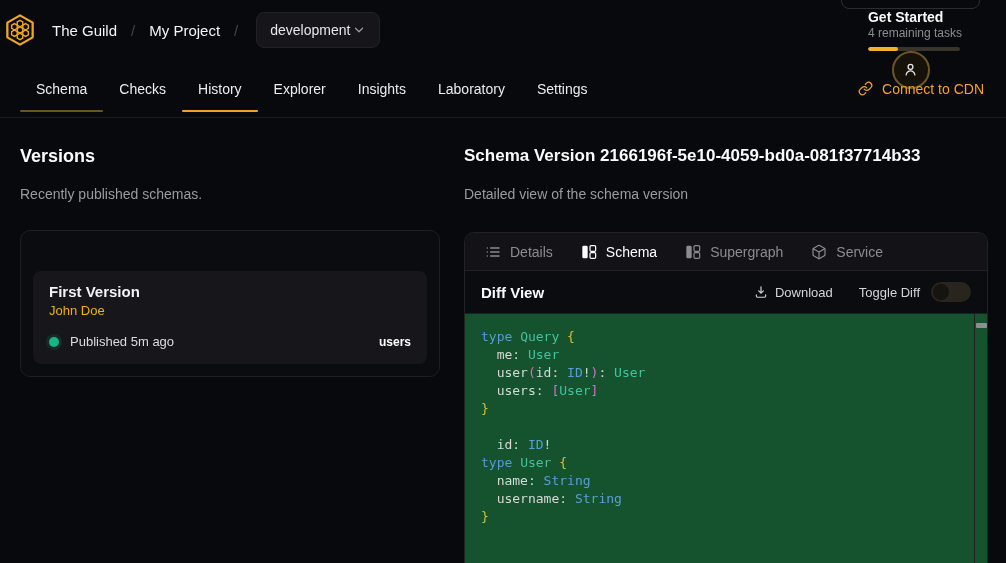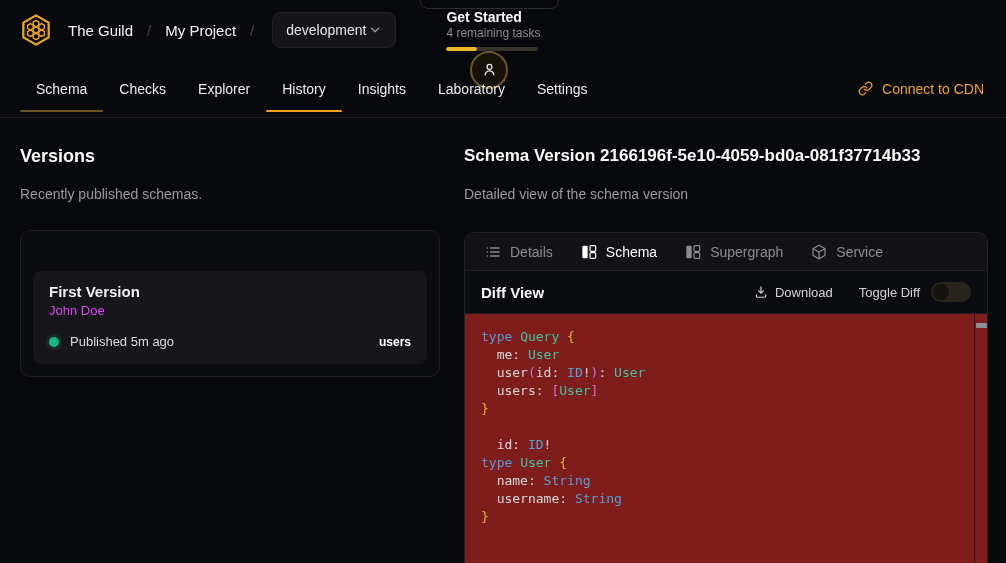--- a/index.html
+++ b/index.html
@@ -6,21 +6,21 @@
   html,body { width:1006px; height:563px; overflow:hidden; }
   body {
     background:#08090c;
     color:#ececee;
     font-family:"Liberation Sans", sans-serif;
     -webkit-font-smoothing:antialiased;
   }
   .app { width:1006px; height:563px; display:flex; flex-direction:column; }
 
   
-  .header { height:60px; display:flex; align-items:center; padding:0 18px; }
+  .header { height:60px; display:flex; align-items:center; justify-content:space-between; padding:0 2px; }
   .h-left { display:flex; align-items:center; gap:14px; }
   .logo { width:36px; height:36px; display:flex; align-items:center; justify-content:center; cursor:pointer; }
   .crumb { font-size:15px; color:#f4f4f5; cursor:pointer; white-space:nowrap; }
   .crumb-sep { font-size:15px; color:#45454c; }
   .target-select { display:flex; align-items:center; gap:2px; height:36px; padding:0 13px;
     background:#15151a; border:1px solid #212127; border-radius:8px; cursor:pointer; margin-left:4px; }
   .target-select .val { font-size:14px; color:#e6e6e9; }
   .h-right { display:flex; align-items:center;flex-direction:column; }
   .latest-btn { position:relative; height:37px; padding:0 21px; border:1px solid #2c2c33;
     border-radius:8px; background:transparent; color:#fafafa; font-size:14px;
@@ -50,21 +50,21 @@
   .col-right { flex:1; min-width:0; display:flex; flex-direction:column; }
   .sec-title { font-size:18px; font-weight:700; color:#fbfbfc; line-height:24px; white-space:nowrap; }
   .col-right .sec-title { font-size:17px; }
   .sec-sub { font-size:14px; color:#9a9aa2; margin-top:16px; line-height:20px; }
 
   
   .versions-card { margin-top:26px; border:1px solid #1e1e24; border-radius:10px;
     background:#0b0c0f; padding:40px 12px 12px; }
   .version-item { background:#17171b; border-radius:8px; padding:12px 16px 15px; cursor:pointer; }
   .vi-name { font-size:15px; font-weight:600; color:#f2f2f4; }
-  .vi-author { font-size:13px; color:#d946ef; margin-top:3px; }
+  .vi-author { font-size:13px; color:#eab308; margin-top:3px; }
   .vi-row { display:flex; align-items:center; margin-top:16px; }
   .vi-dot { width:10px; height:10px; border-radius:50%; background:#17b582; box-shadow:0 0 0 3px rgba(23,181,130,0.12); margin-right:11px; }
   .vi-status { font-size:13px; color:#dcdcdf;text-align:center; }
   .vi-service { margin-left:auto; font-size:12px; font-weight:700; color:#fff; }
 
   
   .detail-panel { margin-top:28px; flex:1; min-height:0; border:1px solid #212128; border-bottom:none;
     border-radius:10px 10px 0 0; display:flex; flex-direction:column; overflow:hidden; background:#0a0c10; }
   .panel-tabs { height:38px; flex:none; background:#121217; border-bottom:1px solid #212128;
     display:flex; align-items:center; padding:0 6px; }
@@ -73,21 +73,21 @@
   .panel-tab.active { color:#fff; }
   .diff-head { height:43px; flex:none; display:flex; align-items:center; padding:0 16px; border-bottom:1px solid #1d1d23; }
   .diff-title { font-size:15px; font-weight:700; color:#fafafa; }
   .diff-actions { margin-left:auto; display:flex; align-items:center; }
   .download-btn { display:flex; align-items:center; gap:7px; color:#d4d4d8; font-size:13px; cursor:pointer; }
   .toggle-label { margin-left:26px; font-size:13px; color:#d4d4d8; }
   .toggle { margin-left:11px; width:40px; height:20px; border-radius:10px; background:#2a241e; position:relative; cursor:pointer; flex:none; }
   .toggle .knob { position:absolute; top:2px; left:2px; width:16px; height:16px; border-radius:50%; background:#161310; }
 
   
-  .code-area { flex:1; min-height:0; position:relative; background:#7f1d1d;
+  .code-area { flex:1; min-height:0; position:relative; background:#14532d;
     font-family:"DejaVu Sans Mono", monospace; font-size:13px; line-height:18px;
     padding:14px 26px 0 16px; overflow:hidden; }
   .code-line { white-space:pre; height:18px; }
   .ind { display:inline-block; width:2ch; border-left:1px solid #2b3038; }
   .tk-kw { color:#569cd6; }
   .tk-ty { color:#42c3a0; }
   .tk-sc { color:#5a9fd4; }
   .tk-fd { color:#d8d8d8; }
   .tk-pn { color:#d4d4d4; }
   .tk-sp { color:#d4d4d4; }
@@ -156,26 +156,26 @@
   </header>
 
   <nav class="nav">
     <div class="nav-tab ul-dim">
         <span>Schema</span>
         <span class="ul"></span>
       </div>
     <div class="nav-tab">
         <span>Checks</span>
       </div>
-    <div class="nav-tab">
-        <span>Explorer</span>
-      </div>
     <div class="nav-tab ul-bright">
         <span>History</span>
         <span class="ul"></span>
+      </div>
+    <div class="nav-tab">
+        <span>Explorer</span>
       </div>
     <div class="nav-tab">
         <span>Insights</span>
       </div>
     <div class="nav-tab">
         <span>Laboratory</span>
       </div>
     <div class="nav-tab">
         <span>Settings</span>
       </div>

